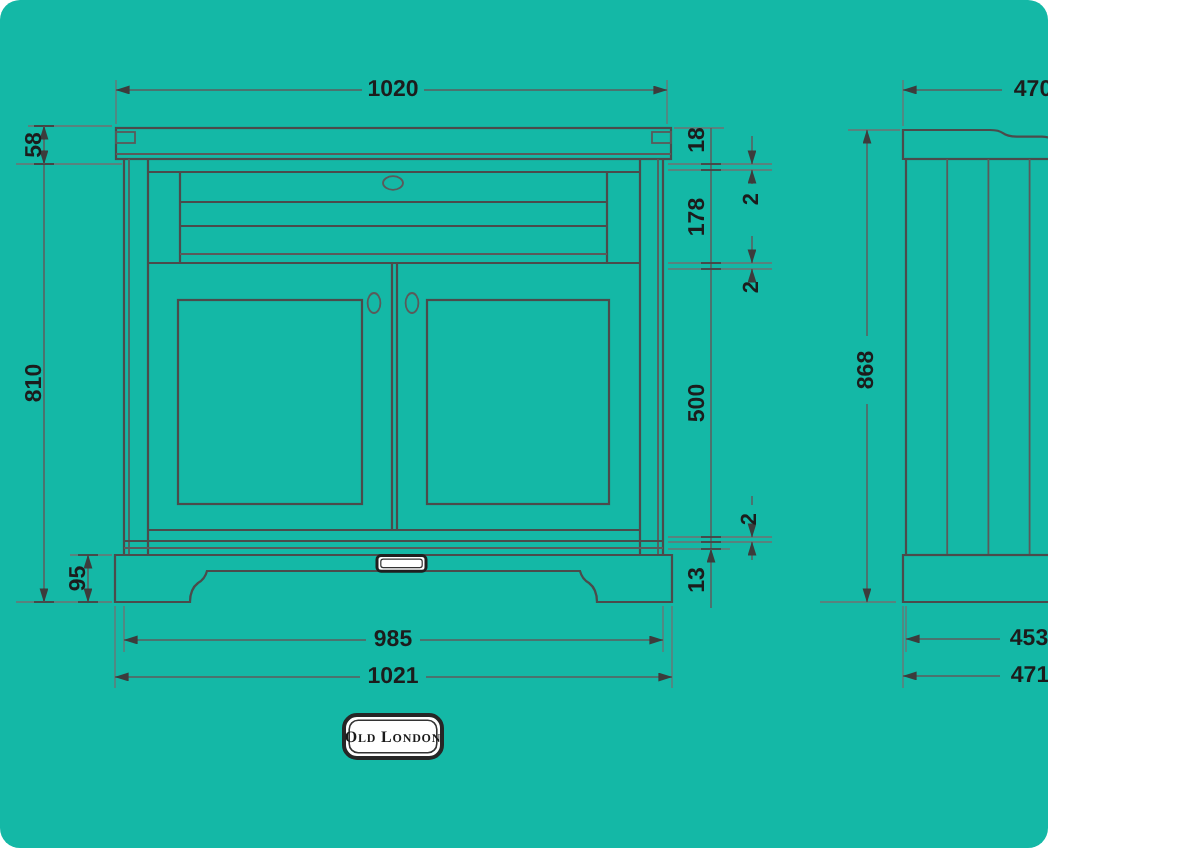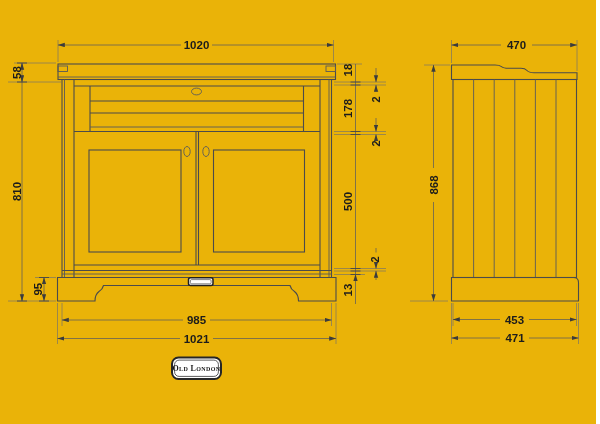--- a/index.html
+++ b/index.html
@@ -1,16 +1,16 @@
 <!DOCTYPE html>
 <html><head>
 <meta charset="utf-8">
 <style>
   html,body{margin:0;padding:0;background:#fff;}
-  .canvas{position:relative;width:596px;height:424px;background:#eab308;overflow:hidden;}
+  .canvas{position:relative;width:524px;height:424px;background:#14b8a6;overflow:hidden;border-radius:10px;}
   svg{display:block;}
   .obj{stroke:#4b4b4b;stroke-width:1.1;fill:none;stroke-linejoin:miter;}
   .obj2{stroke:#5a5a5a;stroke-width:0.9;fill:none;}
   .dimline{stroke:#5c5c5c;stroke-width:0.75;fill:none;}
   .wit{stroke:#707070;stroke-width:0.65;fill:none;}
   .tick{stroke:#454545;stroke-width:0.9;fill:none;}
   text.dim{font:700 11.5px "Liberation Sans", sans-serif;fill:#1c1c1c;}
   text.dimsm{font:700 11px "Liberation Sans", sans-serif;fill:#1c1c1c;}
   text.badge{font:700 8px "Liberation Serif", serif;font-variant:small-caps;letter-spacing:.4px;fill:#1a1a1a;}
 </style>

